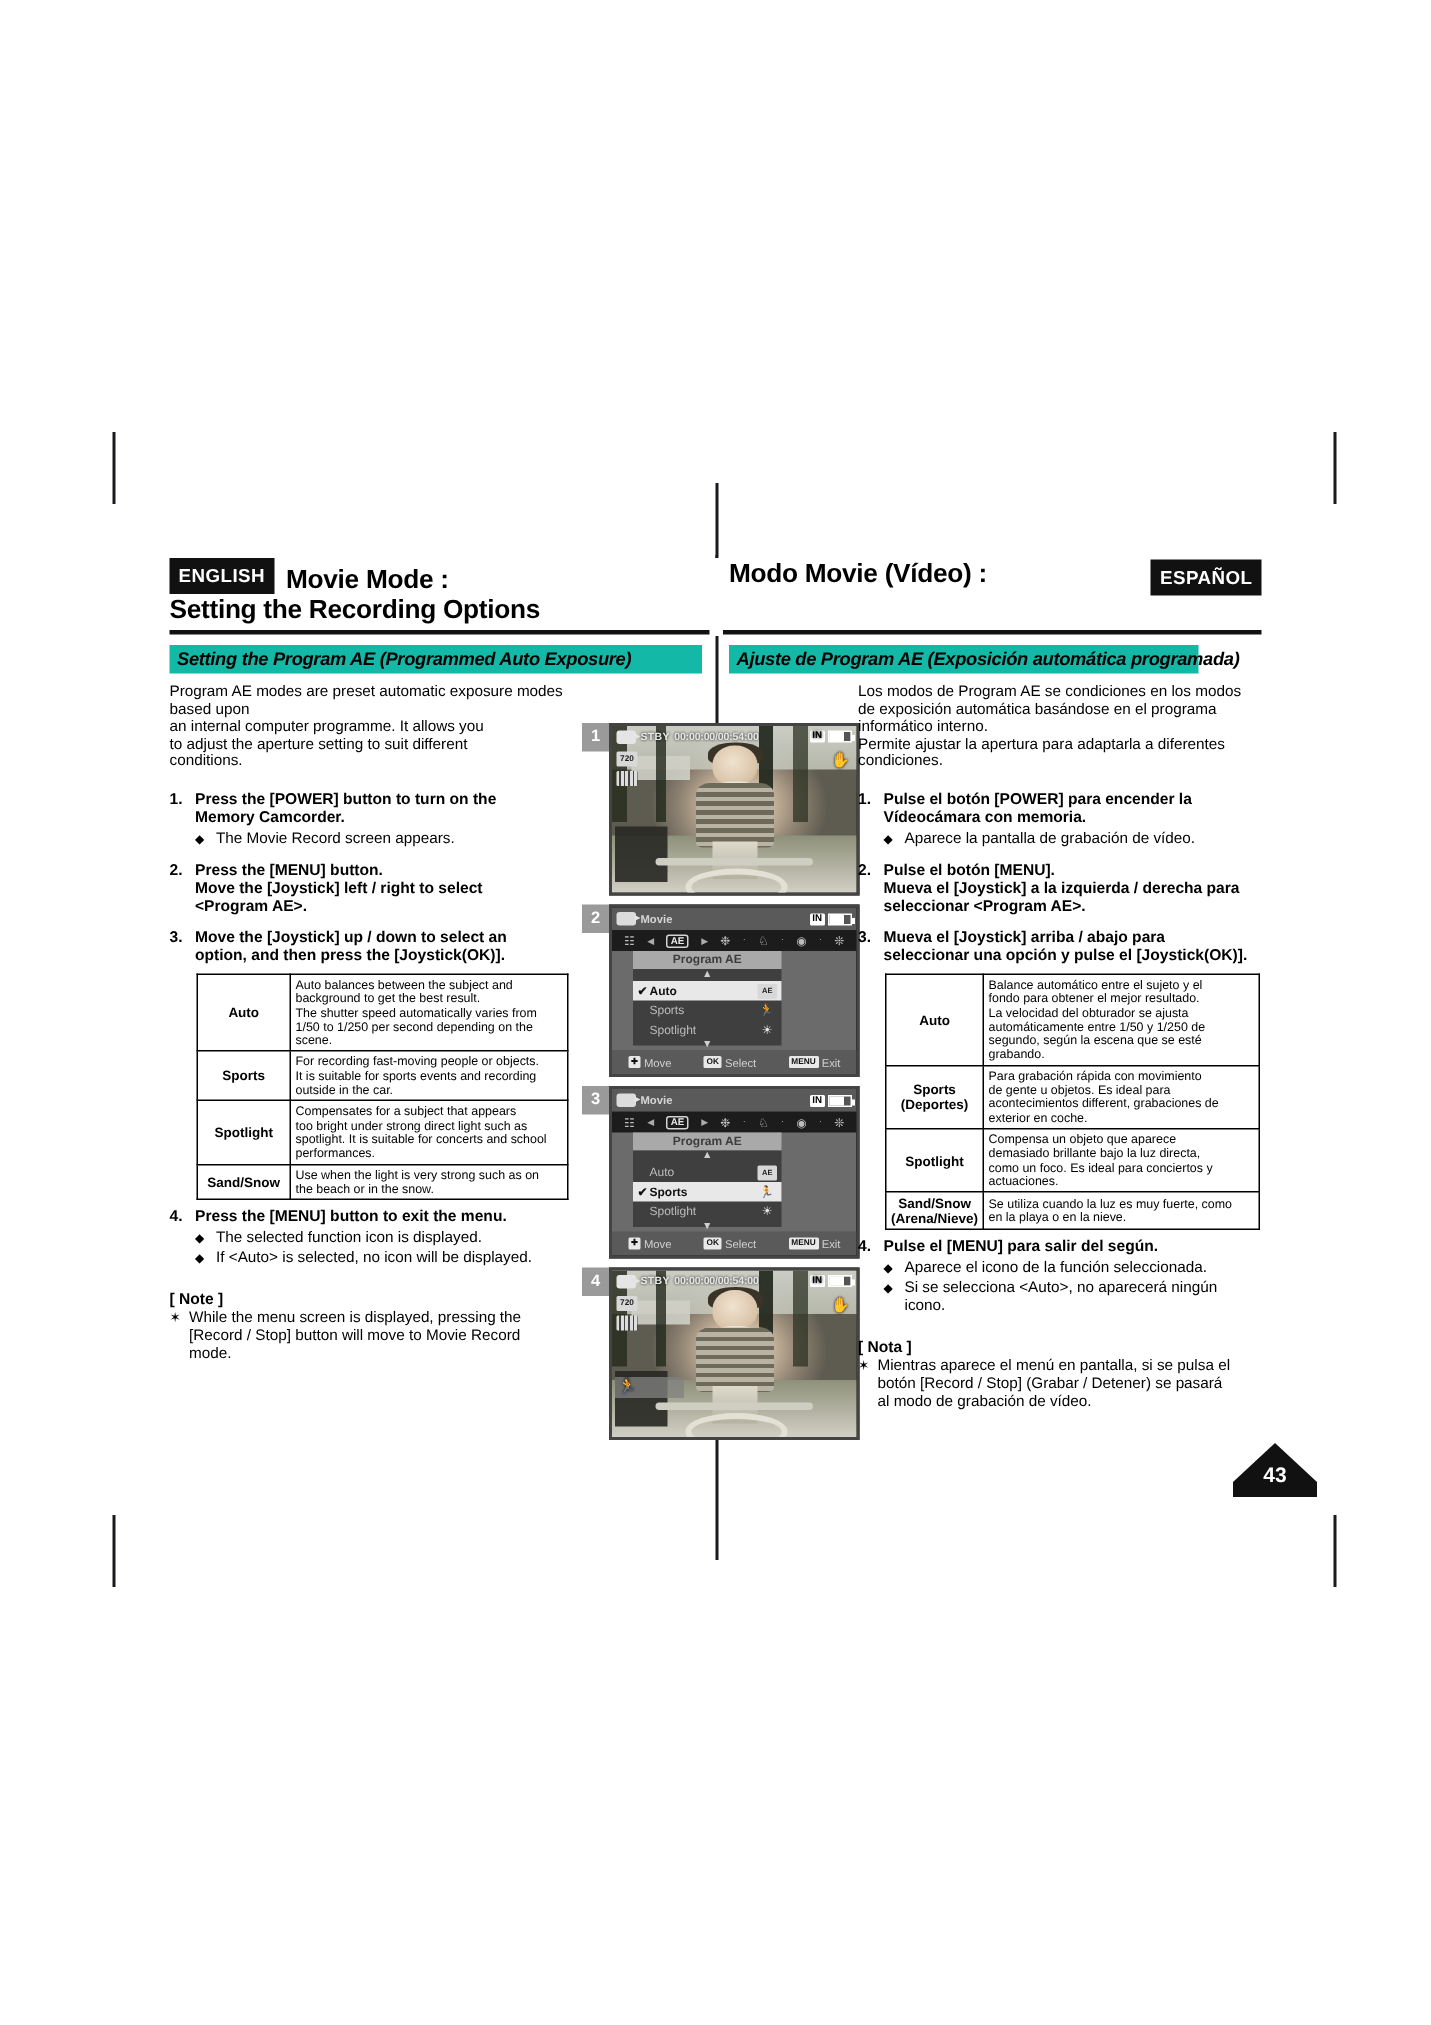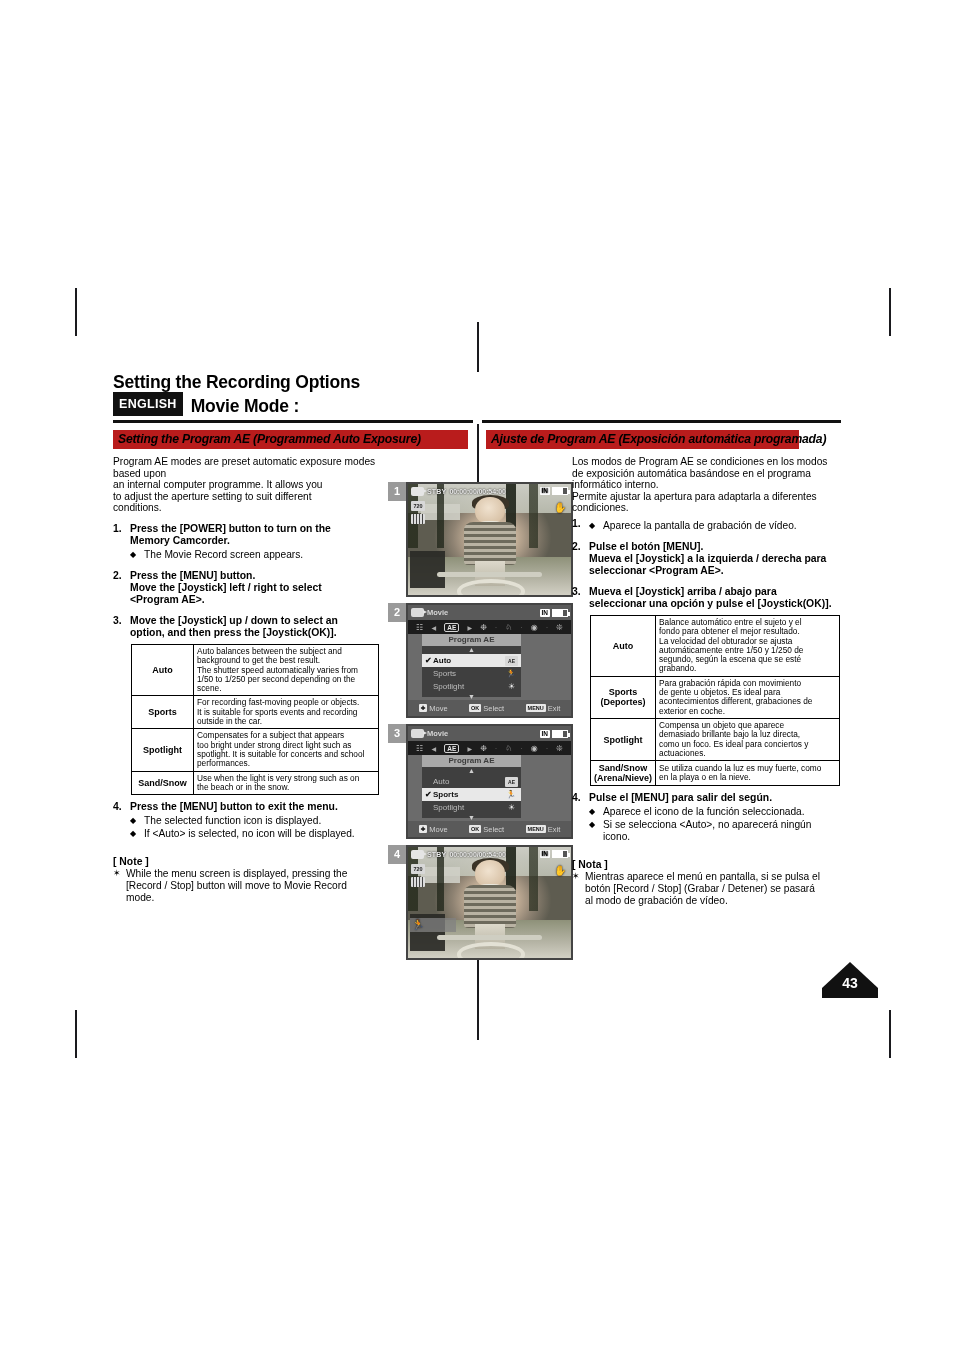--- a/index.html
+++ b/index.html
@@ -55,38 +55,38 @@
   .rule {
     position:absolute; left:0; top:48px; width:728px; height:3px; background:#111;
   }
   .rule-gap { position:absolute; left:360px; top:0; width:9px; height:52px; background:#fff; }
   .vdivider { position:absolute; left:364px; top:-2px; width:1.2px; height:50px; background:#111; }
 
   
   .subbars { position:absolute; left:0; top:58px; width:728px; height:19px; }
   .subbar {
     position:absolute; top:0; height:19px;
-    background:#b91c1c;
+    background:#14b8a6;
     font-style:italic;
     font-weight:bold;
     font-size:12.2px;
     line-height:19px;
     padding-left:5px;
     white-space:nowrap;
     letter-spacing:-0.2px;
   }
   .subbar-left  { left:0;   width:355px; }
   .subbar-right { left:373px; width:313px; }
 
   
   .col { position:absolute; top:84px; font-size:10.2px; line-height:11.6px; }
   .col-left  { left:0;   width:282px; }
   .col-right { left:459px; width:269px; }
 
-  p.intro { margin:0 0 4px 0; }
+  p.intro { margin:0 0 14px 0; }
   p.intro span { display:block; }
 
   .steps { margin-top:9px; }
   .step { display:flex; margin-top:9px; }
   .step:first-child { margin-top:0; }
   .step-num { width:17px; flex:none; font-weight:bold; font-size:10.4px; }
   .step-body { flex:1; }
   .step-head { font-weight:bold; font-size:10.4px; line-height:12px; }
   .step-head span { display:block; }
   .bullets { margin-top:2px; }
@@ -356,26 +356,30 @@
 <div class="cropmark cm-tr-v"></div>
 <div class="cropmark cm-bl-v"></div>
 <div class="cropmark cm-br-v"></div>
 <div class="cropmark cm-mid-top"></div>
 <div class="cropmark cm-mid-bot"></div>
 
 <div class="page">
 
   <div class="header">
     <div class="hdr-col hdr-left">
-      <div class="hdr-title">Setting the Recording Options</div>
       <div class="hdr-title hdr-line1">
         <span class="lang-badge">ENGLISH</span><span class="t">Movie Mode :</span>
       </div>
+      <div class="hdr-title">Setting the Recording Options</div>
     </div>
     <div class="hdr-col hdr-right">
+      <div class="hdr-title hdr-line1">
+        <span>Modo Movie (Vídeo) :</span>
+        <span class="lang-badge">ESPAÑOL</span>
+      </div>
     </div>
     <div class="vdivider"></div>
     <div class="rule"></div>
     <div class="rule-gap"></div>
   </div>
 
   <div class="subbars">
     <div class="subbar subbar-left">Setting the Program AE (Programmed Auto Exposure)</div>
     <div class="subbar subbar-right">Ajuste de Program AE (Exposición automática programada)</div>
   </div>
@@ -715,20 +719,24 @@
       <span>informático interno.</span>
       <span>Permite ajustar la apertura para adaptarla a diferentes</span>
       <span>condiciones.</span>
     </p>
 
     <div class="steps" style="margin-top:2px">
 
       <div class="step">
         <div class="step-num">1.</div>
         <div class="step-body">
+          <div class="step-head">
+            <span>Pulse el botón [POWER] para encender la</span>
+            <span>Vídeocámara con memoria.</span>
+          </div>
           <div class="bullets">
             <div class="bul">
               <div class="dot">◆</div>
               <div class="bt">
                   <span>Aparece la pantalla de grabación de vídeo.</span>
                 </div>
             </div>
           </div>
         </div>
       </div>

